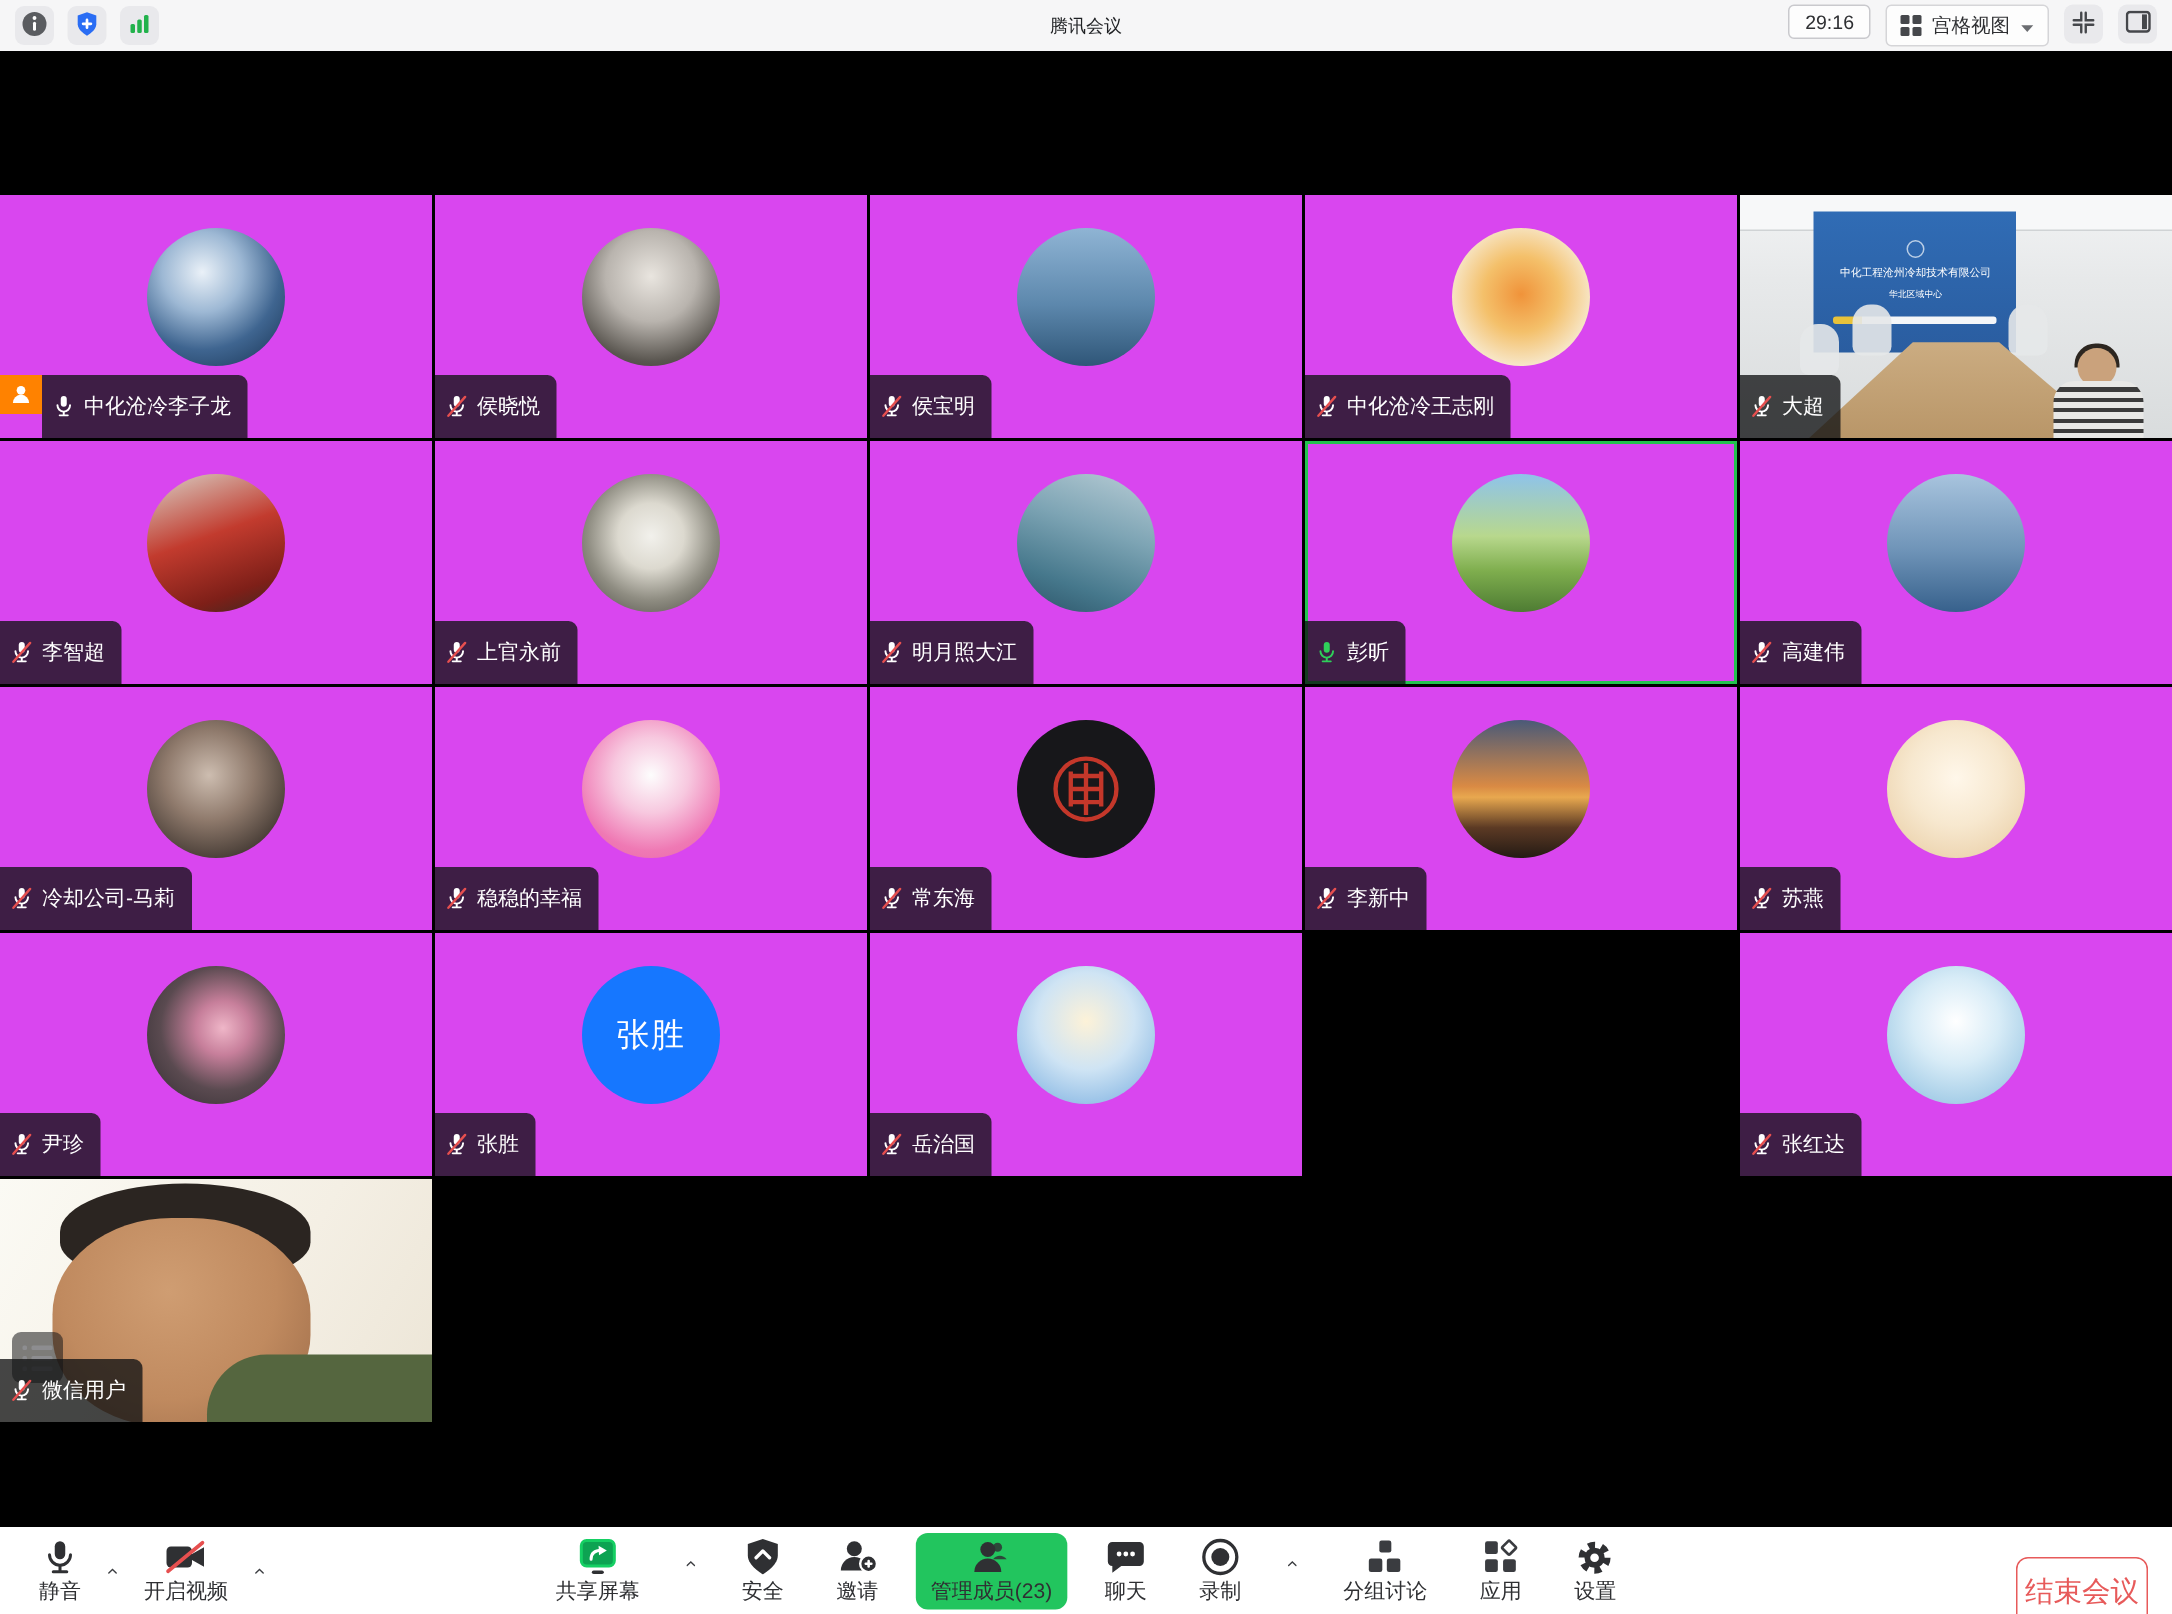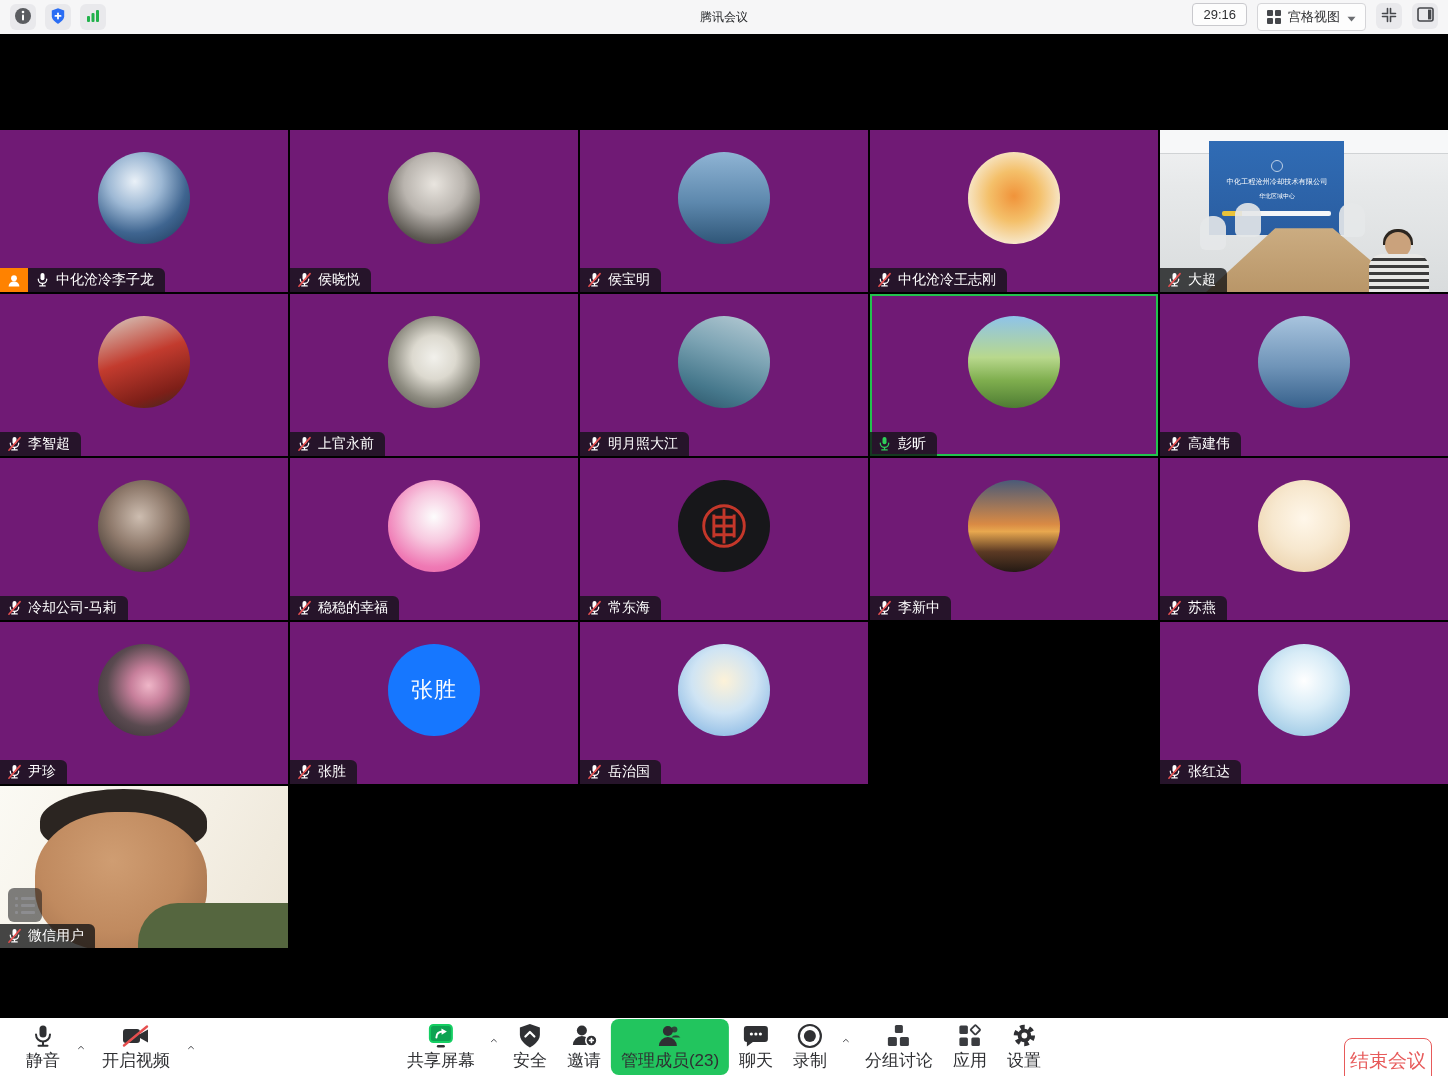--- a/index.html
+++ b/index.html
@@ -13,26 +13,26 @@
   .tb-btn{width:26px;height:26px;border-radius:6px;background:#e9e9ec;margin-right:9px;display:flex;align-items:center;justify-content:center;border:none;cursor:pointer;}
   .topbar-title{position:absolute;left:50%;transform:translateX(-50%);font-size:12px;color:#1f2124;}
   .topbar-right{margin-left:auto;display:flex;align-items:flex-start;gap:10px;}
   .timer-box{padding:3px 10px;border:1px solid #c9c9cd;border-radius:4px;background:#fdfdfd;font-size:13px;color:#2f3033;}
   .view-btn{display:flex;align-items:center;gap:7px;padding:4px 9px;background:#fdfdfd;border:1px solid #d5d5d8;border-radius:4px;font-size:13px;color:#2f3033;cursor:pointer;}
   .grid-glyph{display:grid;grid-template-columns:6px 6px;grid-template-rows:6px 6px;gap:2px;}
   .grid-glyph span{background:#45474b;border-radius:1px;}
   
   .stage{position:relative;height:984px;background:#000;overflow:hidden;}
   .pgrid{position:absolute;top:96px;left:0;width:1448px;display:grid;grid-template-columns:repeat(5,1fr);gap:2px;}
-  .tile{height:162px;background:#701a75;position:relative;overflow:hidden;}
+  .tile{height:162px;background:#d946ef;position:relative;overflow:hidden;}
   .tile.empty{background:#000;}
   .tile.speaking{outline:2px solid #23c24e;outline-offset:-2px;z-index:2;}
   .avatar{width:92px;height:92px;border-radius:50%;margin:22px auto 0;display:flex;align-items:center;justify-content:center;overflow:hidden;}
   .avatar.txt{color:#fff;font-size:22px;letter-spacing:1px;}
-  .tag-row{position:absolute;left:0;bottom:0;display:flex;height:24px;z-index:3;}
+  .tag-row{position:absolute;left:0;bottom:0;display:flex;height:42px;z-index:3;}
   .host-badge{width:28px;height:26px;background:#ff8200;display:flex;align-items:center;justify-content:center;}
   .pill{display:flex;align-items:center;gap:6px;background:rgba(18,19,21,.78);padding:0 11px 0 7px;border-radius:0 6px 0 0;color:#fff;font-size:14px;white-space:nowrap;}
   .pill .mic{display:flex;align-items:center;}
   
   .scene{position:absolute;inset:0;}
   .room-wall{position:absolute;inset:0;background:linear-gradient(180deg,#f2f3f4 0%,#e7e9ea 35%,#d9dcdd 100%);}
   .room-ceil{position:absolute;top:0;left:0;right:0;height:14%;background:#f7f8f9;border-bottom:1px solid #d0d3d5;}
   .room-panel{position:absolute;left:17%;top:7%;width:47%;height:58%;background:linear-gradient(180deg,#306cb5,#2a5da0);display:flex;flex-direction:column;align-items:center;justify-content:center;gap:4px;}
   .panel-logo{width:10px;height:10px;border-radius:50%;border:1px solid #dfe8f4;opacity:.8;}
   .panel-l1{color:#fff;font-size:8px;white-space:nowrap;transform:scale(.9);}
@@ -49,25 +49,25 @@
   .face-head{position:absolute;left:12%;top:16%;width:60%;height:86%;border-radius:46% 46% 44% 44%;background:radial-gradient(circle at 45% 35%,#cf9d72 0%,#c08a5f 55%,#9c6b48 100%);}
   .face-shirt{position:absolute;right:0;bottom:0;width:52%;height:28%;border-radius:40px 0 0 0;background:#55663f;}
   
   .float-list{position:absolute;left:8px;top:854px;width:34px;height:34px;border-radius:6px;background:rgba(24,24,26,.55);display:flex;flex-direction:column;justify-content:center;gap:4px;padding-left:7px;box-sizing:border-box;border:none;cursor:pointer;}
   .float-list i{display:flex;align-items:center;gap:3px;}
   .float-list i b{width:3px;height:3px;background:#8d8d90;border-radius:1px;}
   .float-list i s{width:14px;height:3px;background:#8d8d90;border-radius:1px;text-decoration:none;display:block;}
   
   .toolbar{height:58px;background:#ffffff;display:flex;align-items:center;position:relative;padding:0 16px;box-sizing:border-box;}
   .tb-left{display:flex;align-items:center;gap:2px;}
-  .tb-center{position:absolute;left:50%;transform:translateX(-50%);display:flex;align-items:flex-start;gap:0;}
+  .tb-center{position:absolute;left:50%;transform:translateX(-50%);display:flex;align-items:flex-start;gap:15px;}
   .tb-item{display:flex;flex-direction:column;align-items:center;justify-content:center;padding:3px 10px;border-radius:8px;cursor:pointer;background:none;border:none;}
   .tb-item.hl{background:#22c55e;}
   .tb-item .ic{height:27px;display:flex;align-items:center;justify-content:center;}
-  .tb-label{font-size:17px;color:#2f3033;margin-top:0;white-space:nowrap;}
+  .tb-label{font-size:14px;color:#2f3033;margin-top:0;white-space:nowrap;}
   .tb-caret{width:18px;height:42px;display:flex;align-items:center;justify-content:center;background:none;border:none;cursor:pointer;}
   .end-btn{margin-left:auto;border:1px solid #e75a5a;color:#e75a5a;background:#fff;border-radius:8px;padding:9px 5px;font-size:19px;cursor:pointer;white-space:nowrap;margin-top:28px;}
 </style>
 </head>
 <body>
 
 <div class="topbar">
   <button class="tb-btn">
     <span>
       <svg width="18" height="18" viewBox="0 0 18 18">

